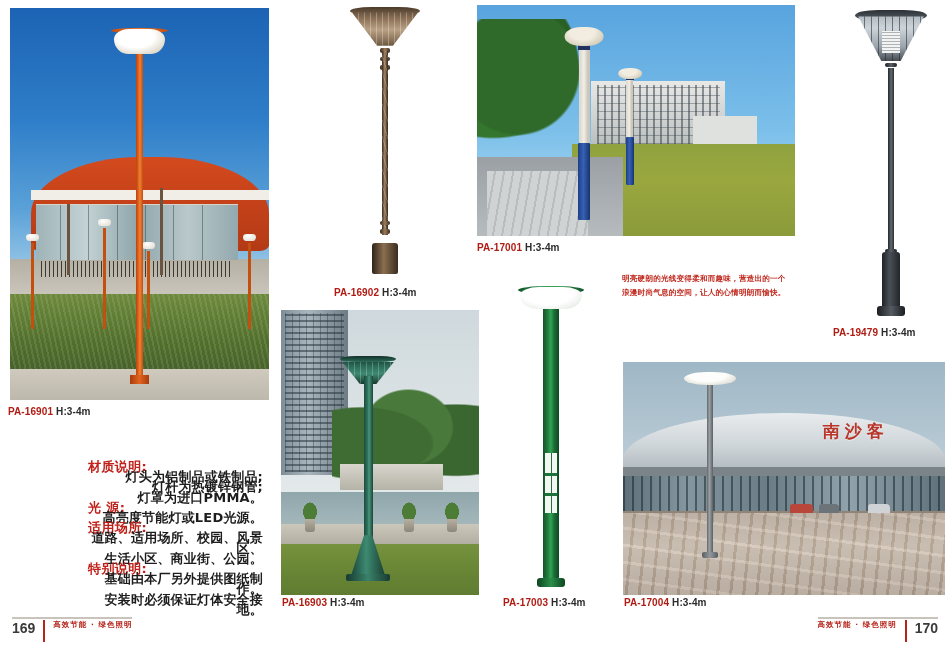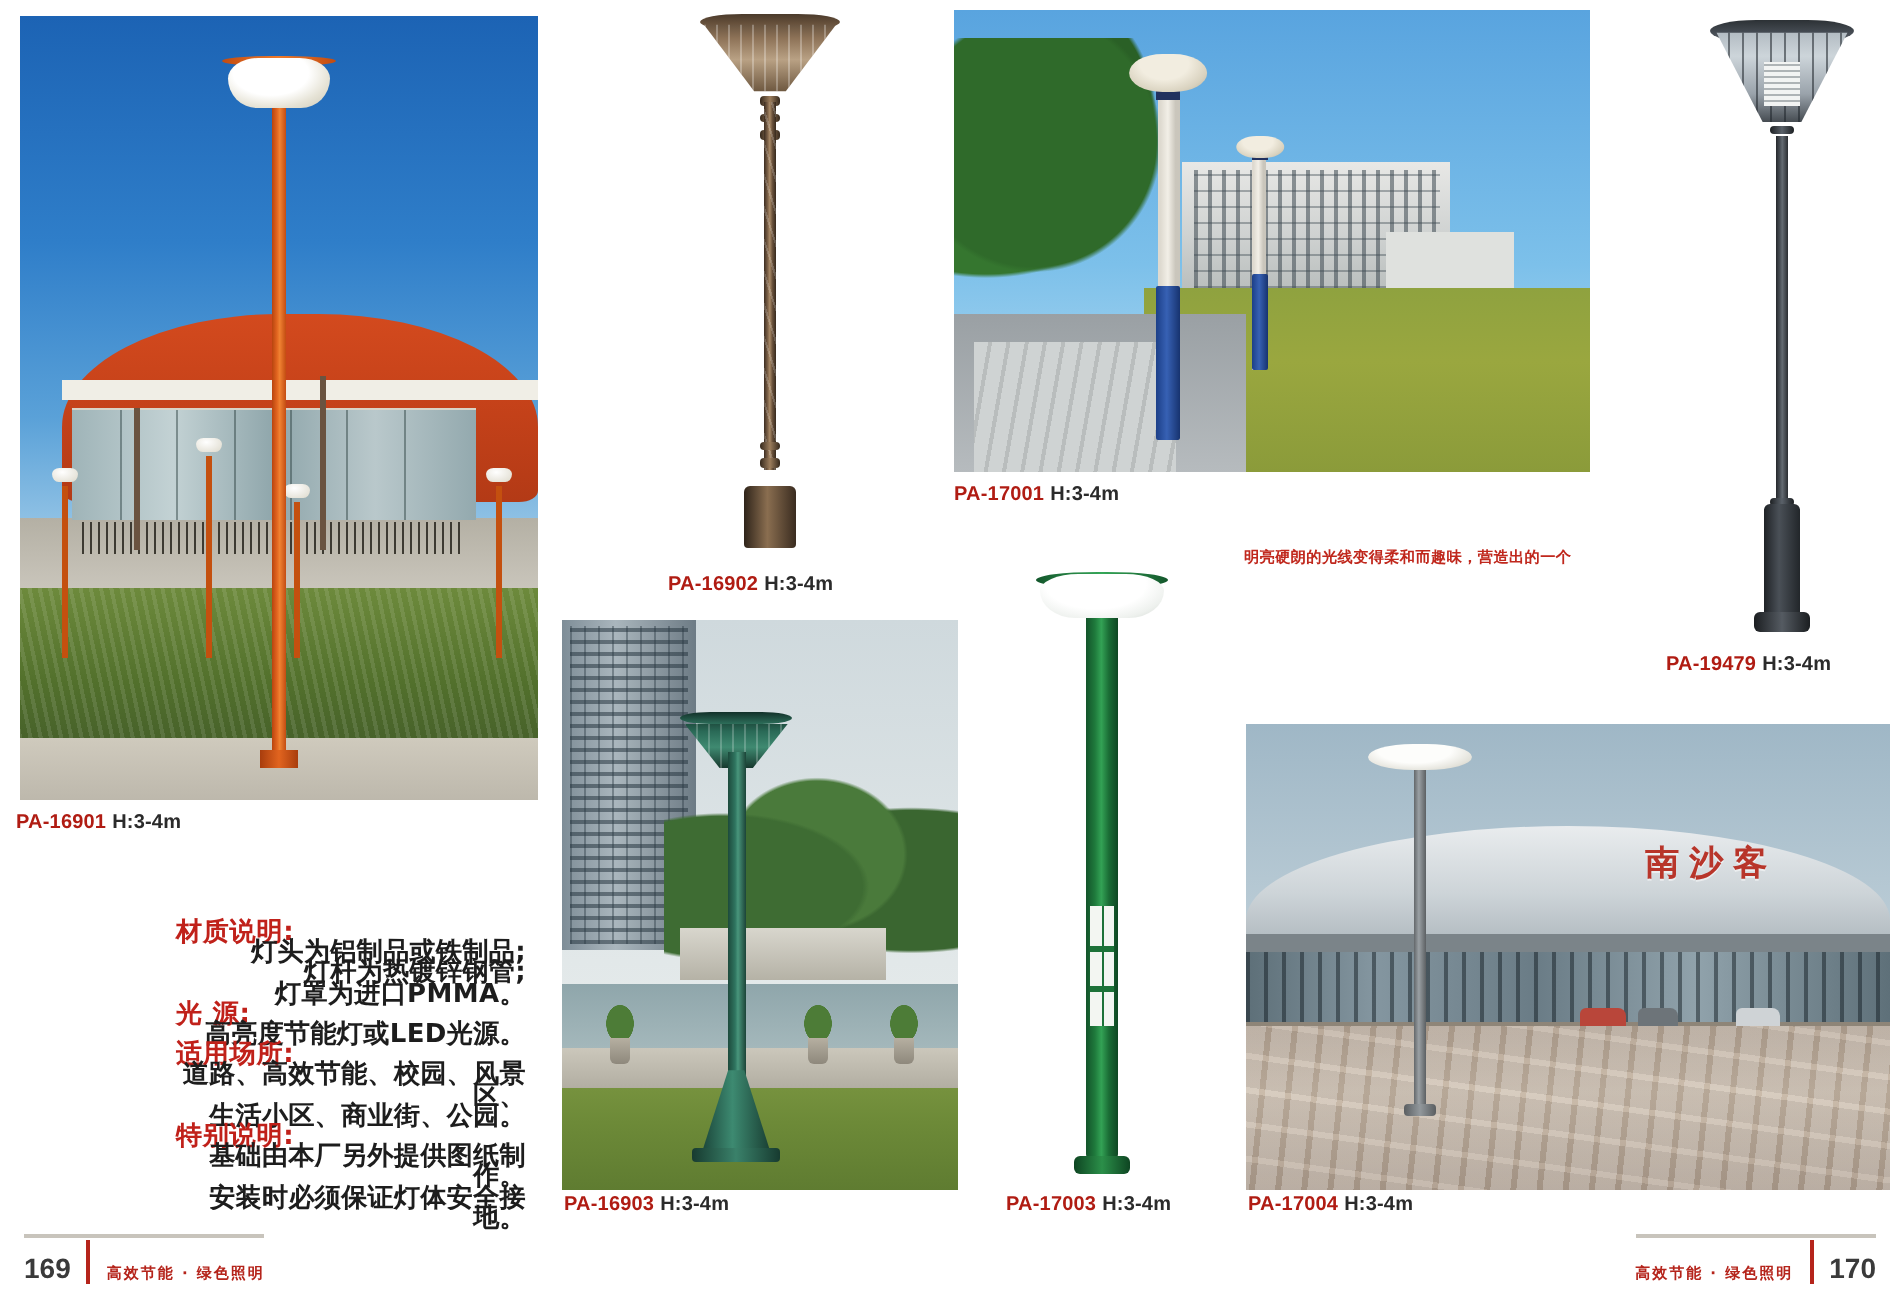--- a/index.html
+++ b/index.html
@@ -227,21 +227,21 @@
     font-family:"DejaVu Sans","Liberation Sans",sans-serif;font-size:13px;line-height:10.2px;}
   #spec .h{color:#c0211a;font-weight:bold;letter-spacing:.4px;}
   #spec .l{color:#1d1d1d;font-weight:bold;letter-spacing:.2px;text-align:right;}
 
   
   #blurb{position:absolute;left:622px;top:272px;width:204px;
     font-family:"DejaVu Sans","Liberation Sans",sans-serif;
     font-size:7.6px;line-height:14px;color:#c0281d;font-weight:bold;letter-spacing:.2px;}
 
   
-  .footer{position:absolute;bottom:12px;height:22px;display:flex;align-items:flex-end;margin-top:20px;}
+  .footer{position:absolute;bottom:12px;height:22px;display:flex;align-items:flex-start;margin-top:20px;}
   .footer .num{font-size:14px;font-weight:bold;color:#3a3a3a;font-family:"Liberation Sans",sans-serif;}
   .footer .tag{font-size:7.5px;font-weight:bold;color:#b5241b;letter-spacing:1px;
     font-family:"DejaVu Sans",sans-serif;white-space:nowrap;}
   .footer .bar{width:2px;background:#b5241b;align-self:stretch;}
   #footL{left:8px;}
   #footL .rule{position:absolute;left:0;top:-3px;width:120px;height:2px;background:#c8c4bc;}
   #footR{right:8px;}
   #footR .rule{position:absolute;right:0;top:-3px;width:120px;height:2px;background:#c8c4bc;}
   .footer>*{margin:0 4px;}
 
@@ -405,29 +405,30 @@
   </div>
 
   <div id="spec">
     <div class="h">材质说明:</div>
     <div class="l">灯头为铝制品或铁制品;</div>
     <div class="l">灯杆为热镀锌钢管;</div>
     <div class="l">灯罩为进口PMMA。</div>
     <div class="h">光    源:</div>
     <div class="l">高亮度节能灯或LED光源。</div>
     <div class="h">适用场所:</div>
-    <div class="l">道路、高效节能、校园、风景区、</div>
+    <div class="l">道路、适用场所、校园、风景区、</div>
     <div class="l">生活小区、商业街、公园。</div>
     <div class="h">特别说明:</div>
     <div class="l">基础由本厂另外提供图纸制作。</div>
     <div class="l">安装时必须保证灯体安全接地。</div>
   </div>
 
   <div id="blurb">
     <div>明亮硬朗的光线变得柔和而趣味，营造出的一个</div>
+    <div>浪漫时尚气息的空间，让人的心情明朗而愉快。</div>
   </div>
 
   <div class="footer" id="footL">
     <div class="rule"></div>
     <span class="num">169</span>
     <span class="bar"></span>
     <span class="tag">高效节能 · 绿色照明</span>
   </div>
 
   <div class="footer" id="footR">

